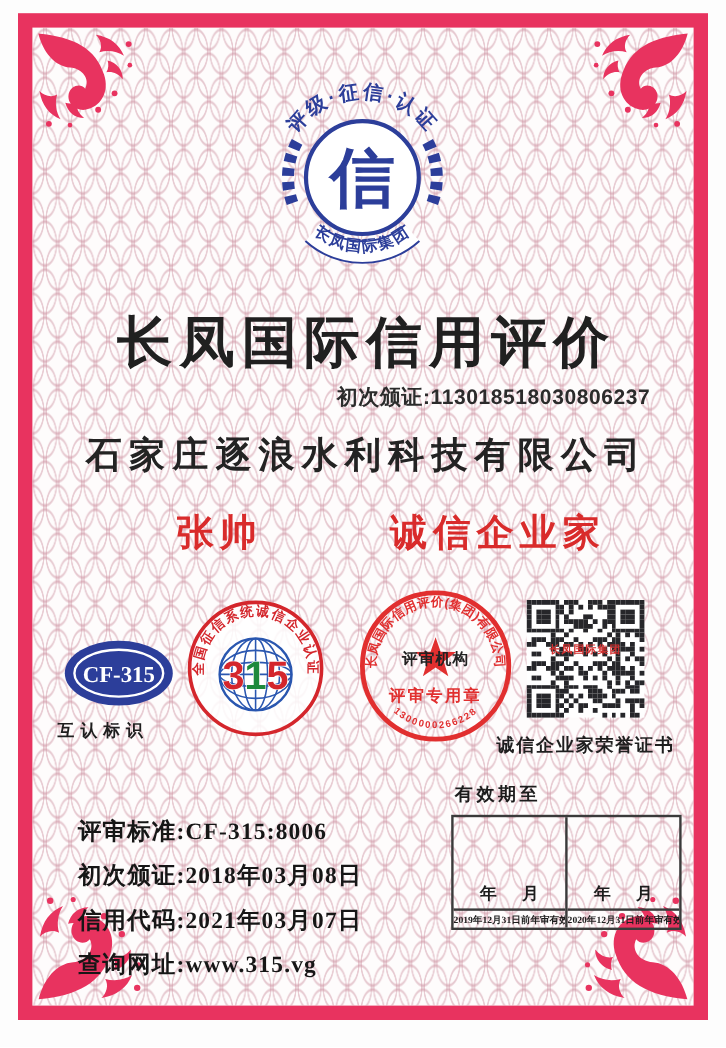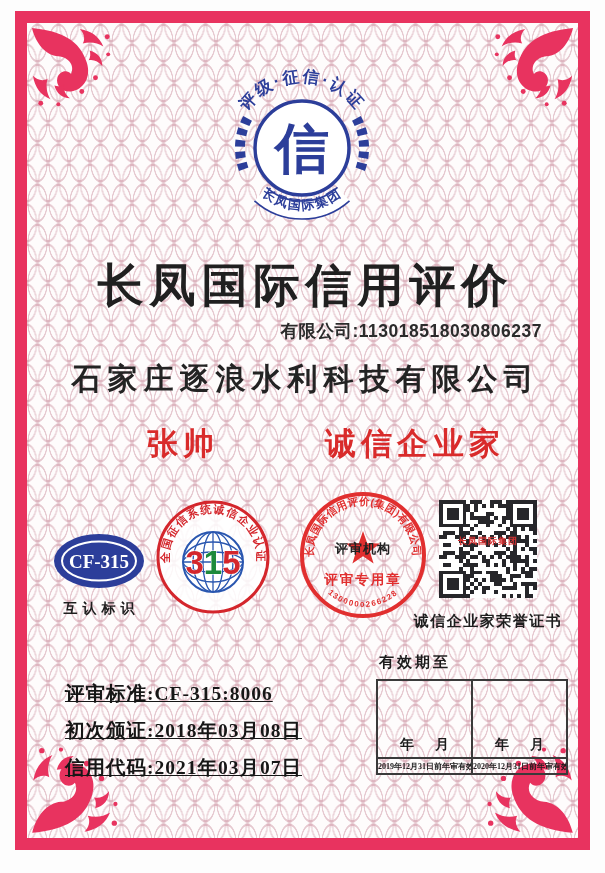--- a/index.html
+++ b/index.html
@@ -22,32 +22,32 @@
   .title{position:absolute;left:0;top:232px;width:100%;text-align:center;
          font-size:46px;font-weight:bold;color:#202020;letter-spacing:6px;text-indent:6px;}
   .credit{position:absolute;right:36px;top:296px;font-size:17.5px;font-weight:bold;color:#2b2b2b;letter-spacing:.5px;}
   .company{position:absolute;left:0;top:336px;width:100%;text-align:center;
            font-size:30px;font-weight:bold;color:#232323;letter-spacing:6px;text-indent:6px;}
   .honoree-name{position:absolute;left:96px;top:400px;width:120px;text-align:center;
            font-size:31px;font-weight:bold;color:#d92b2b;letter-spacing:5px;}
   .honor-title{position:absolute;left:252px;top:400px;width:272px;text-align:center;
            font-size:31px;font-weight:bold;color:#d92b2b;letter-spacing:5px;}
   .cf-oval{position:absolute;left:26px;top:510px;width:92px;height:56px;}
-  .cf-caption{position:absolute;left:16px;top:577px;width:112px;text-align:center;
+  .cf-caption{position:absolute;left:16px;top:577px;width:112px;text-align:left;
            font-size:14px;font-weight:bold;color:#1e1e1e;letter-spacing:5px;text-indent:5px;}
   .globe-badge{position:absolute;left:128px;top:476px;width:116px;height:116px;}
   .seal{position:absolute;left:270px;top:466px;width:132px;height:132px;}
   .qr{position:relative;position:absolute;left:412px;top:477px;width:98px;height:98px;background:#ffffff;}
   .qr i{position:absolute;width:4%;height:4%;background:#26262a;}
   .qr-overlay{position:absolute;left:0;top:36%;width:100%;text-align:center;
            font-size:9px;font-weight:bold;color:#d23030;letter-spacing:1px;z-index:2;}
   .qr-caption{position:absolute;left:376px;top:589px;width:170px;text-align:center;
            font-size:15px;font-weight:bold;color:#1e1e1e;letter-spacing:1.5px;}
   .details{position:absolute;left:38px;top:652px;font-family:"Liberation Serif",serif;
-           font-size:19.5px;font-weight:bold;color:#161616;line-height:37px;letter-spacing:1px;text-decoration:underline;}
+           font-size:19.5px;font-weight:bold;color:#161616;line-height:37px;letter-spacing:1px;}
   .annual{position:absolute;left:349px;top:630px;font-family:"Liberation Serif",serif;color:#1c1c1c;}
   .annual-title{font-size:15px;font-weight:bold;letter-spacing:3px;margin:0 0 7px 3px;}
   .annual-table{display:flex;border:2px solid #3a3a3a;background:rgba(255,255,255,.0);}
   .annual-cell{width:93px;height:92px;display:flex;flex-direction:column;justify-content:flex-end;}
   .annual-cell + .annual-cell{border-left:2px solid #3a3a3a;}
   .annual-ym{text-align:center;font-size:14px;font-weight:bold;white-space:pre;padding-bottom:3px;}
   .annual-note{border-top:2px solid #3a3a3a;font-size:8px;font-weight:bold;text-align:center;
            padding:2px 0 1px;white-space:nowrap;overflow:hidden;}
   .sr-defs{position:absolute;width:0;height:0;}
 </style>
@@ -106,21 +106,21 @@
       <text x="85" y="104" text-anchor="middle" font-size="54" font-weight="bold" fill="#2c3e9a">信</text>
       <text font-size="16.5" font-weight="bold" fill="#2c3e9a" letter-spacing="2.5">
         <textPath href="#emTop" startOffset="50%" text-anchor="middle">评级·征信·认证</textPath>
       </text>
       <text font-size="13" font-weight="bold" fill="#2c3e9a" letter-spacing="1.5">
         <textPath href="#emBot" startOffset="50%" text-anchor="middle">长凤国际集团</textPath>
       </text>
     </svg>
 
     <div class="title">长凤国际信用评价</div>
-    <div class="credit">有限公司:113018518030806237</div>
+    <div class="credit">初次颁证:113018518030806237</div>
     <div class="company">石家庄逐浪水利科技有限公司</div>
     <div class="honoree-name">张帅</div>
     <div class="honor-title">诚信企业家</div>
 
     <svg class="cf-oval" viewBox="0 0 92 56">
       <ellipse cx="46" cy="28" rx="45" ry="27" fill="#2c3e9a"></ellipse>
       <ellipse cx="46" cy="28" rx="37" ry="19.5" fill="none" stroke="#ffffff" stroke-width="2"></ellipse>
       <text x="46" y="35" text-anchor="middle" font-size="19" font-weight="bold" fill="#ffffff" font-family="Liberation Serif, serif">CF-315</text>
     </svg>
     <div class="cf-caption">互认标识</div>
@@ -484,20 +484,21 @@
         <i style="left: 80%; top: 96%;"></i>
         <i style="left: 88%; top: 96%;"></i>
         <i style="left: 92%; top: 96%;"></i>
       </div>
     <div class="qr-caption">诚信企业家荣誉证书</div>
 
     <div class="details">
       <div>评审标准:CF-315:8006</div>
       <div>初次颁证:2018年03月08日</div>
       <div>信用代码:2021年03月07日</div>
+      <div>查询网址:www.315.vg</div>
     </div>
 
     <div class="annual">
       <div class="annual-title">有效期至</div>
       <div class="annual-table">
         <div class="annual-cell">
           <div class="annual-ym">年      月</div>
           <div class="annual-note">2019年12月31日前年审有效</div>
         </div>
         <div class="annual-cell">

